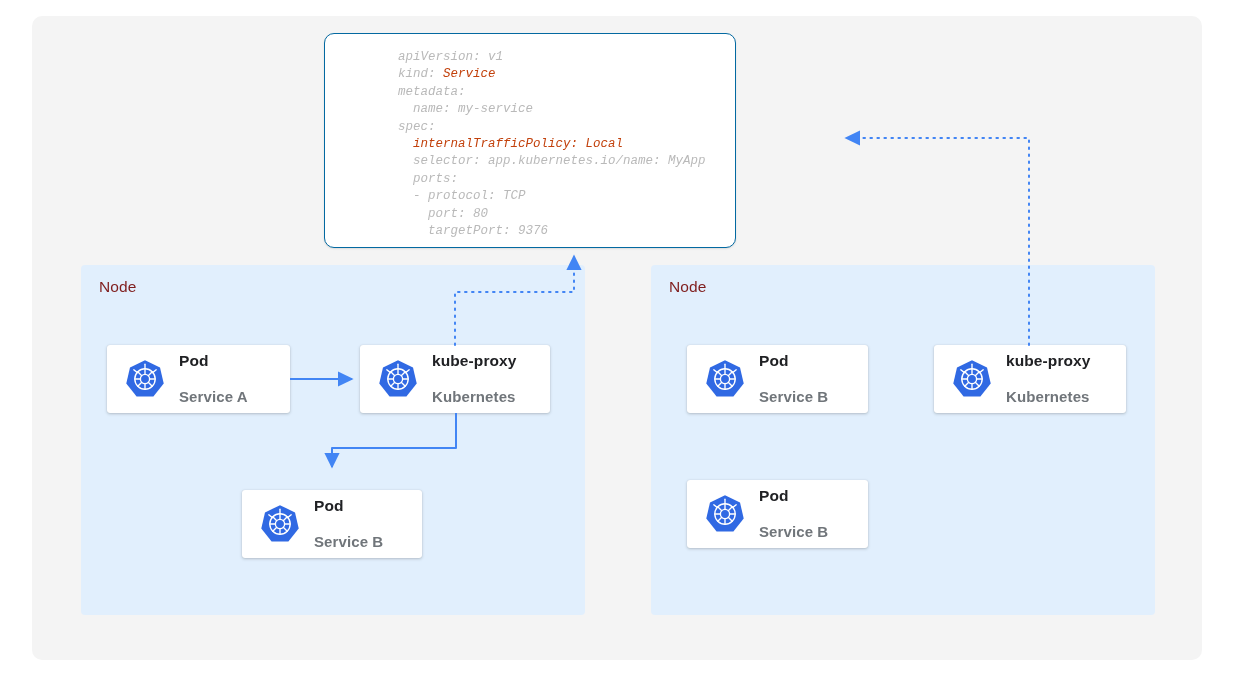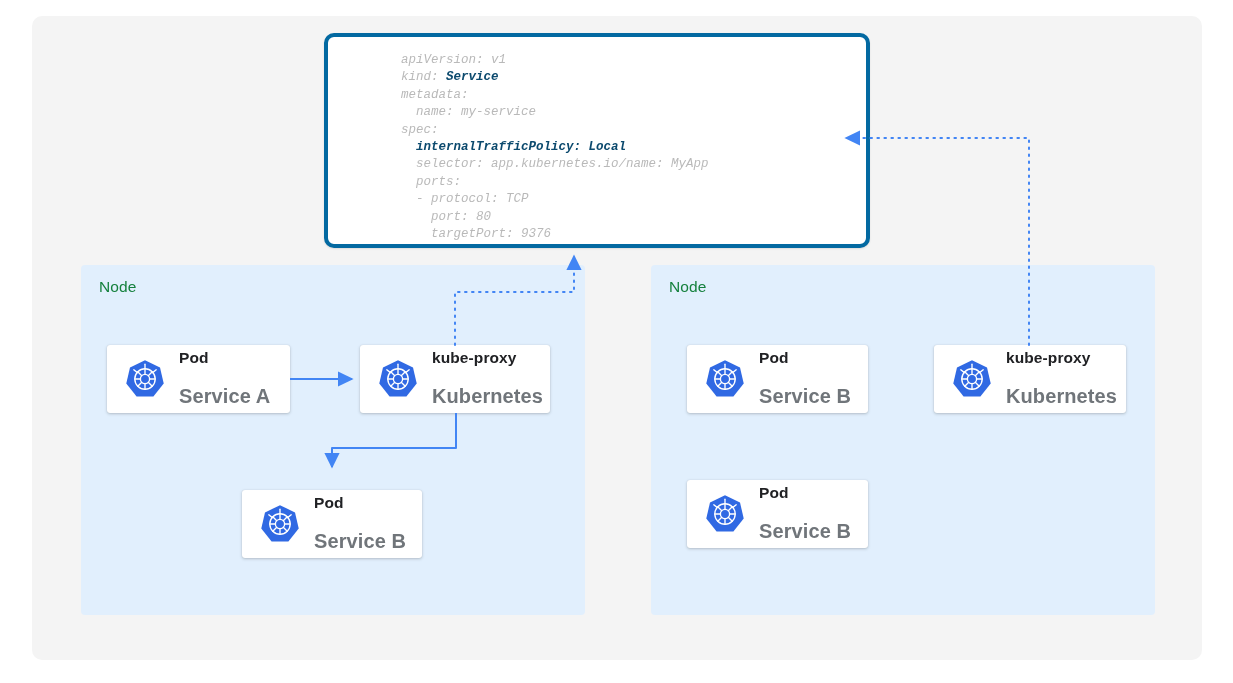--- a/index.html
+++ b/index.html
@@ -27,60 +27,60 @@
     width: 1170px;
     height: 644px;
     background: #f4f4f4;
     border-radius: 10px;
   }
   
   .yaml-card {
     position: absolute;
     left: 324px;
     top: 33px;
-    width: 546px;
+    width: 412px;
     height: 215px;
     background: #ffffff;
-    border: 4px solid #0369a1;
+    border: 1px solid #0369a1;
     border-radius: 10px;
     box-shadow: 0 1px 2px rgba(0,0,0,0.10);
     box-sizing: border-box;
     overflow: hidden;
   }
   .yaml-body {
     position: absolute;
     left: 73px;
     top: 15px;
     font-family: "Liberation Mono", "DejaVu Sans Mono", monospace;
     font-size: 12.5px;
     line-height: 17.4px;
     color: #b9b9b9;
     font-style: italic;
     white-space: pre;
   }
   .yaml-line { white-space: pre; }
   .yaml-line b {
-    color: #0c4a6e;
-    font-weight: bold;
+    color: #c2410c;
+    font-weight: normal;
     font-style: italic;
   }
   
   .node {
     position: absolute;
     background: #e1effd;
     border-radius: 4px;
   }
   .node-left  { left: 81px;  top: 265px; width: 504px; height: 350px; }
   .node-right { left: 651px; top: 265px; width: 504px; height: 350px; }
   .node-label {
     position: absolute;
     left: 18px;
     top: 13px;
     font-size: 15.5px;
-    color: #15803d;
+    color: #7f1d1d;
     letter-spacing: 0.1px;
   }
   
   .card {
     position: absolute;
     background: #ffffff;
     border-radius: 3px;
     box-shadow: 0 1px 3px rgba(60,64,67,0.28), 0 0 1px rgba(60,64,67,0.16);
     box-sizing: border-box;
     display: flex;
@@ -105,21 +105,21 @@
   }
   .card-title {
     display: block;
     font-size: 15.5px;
     color: #202124;
     letter-spacing: 0.1px;
     white-space: nowrap;
   }
   .card-sub {
     display: block;
-    font-size: 20px;
+    font-size: 15px;
     color: #70757a;
     letter-spacing: 0.1px;
     white-space: nowrap;
     margin-top: 18px;
   }
   
   .edges {
     position: absolute;
     left: 0;
     top: 0;

